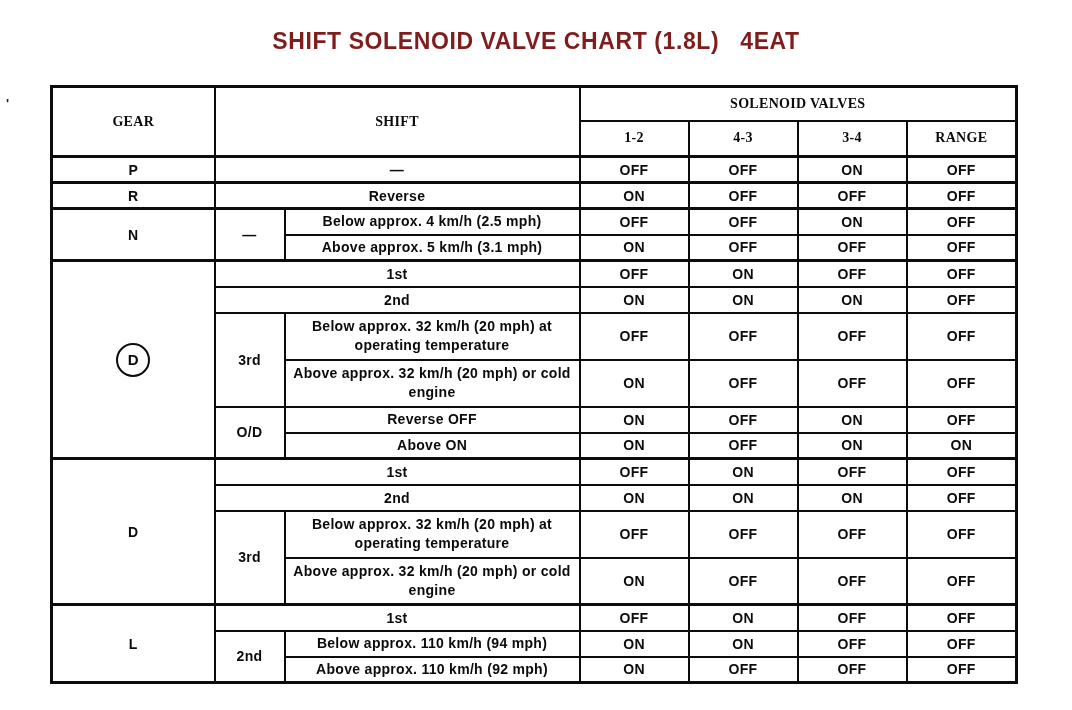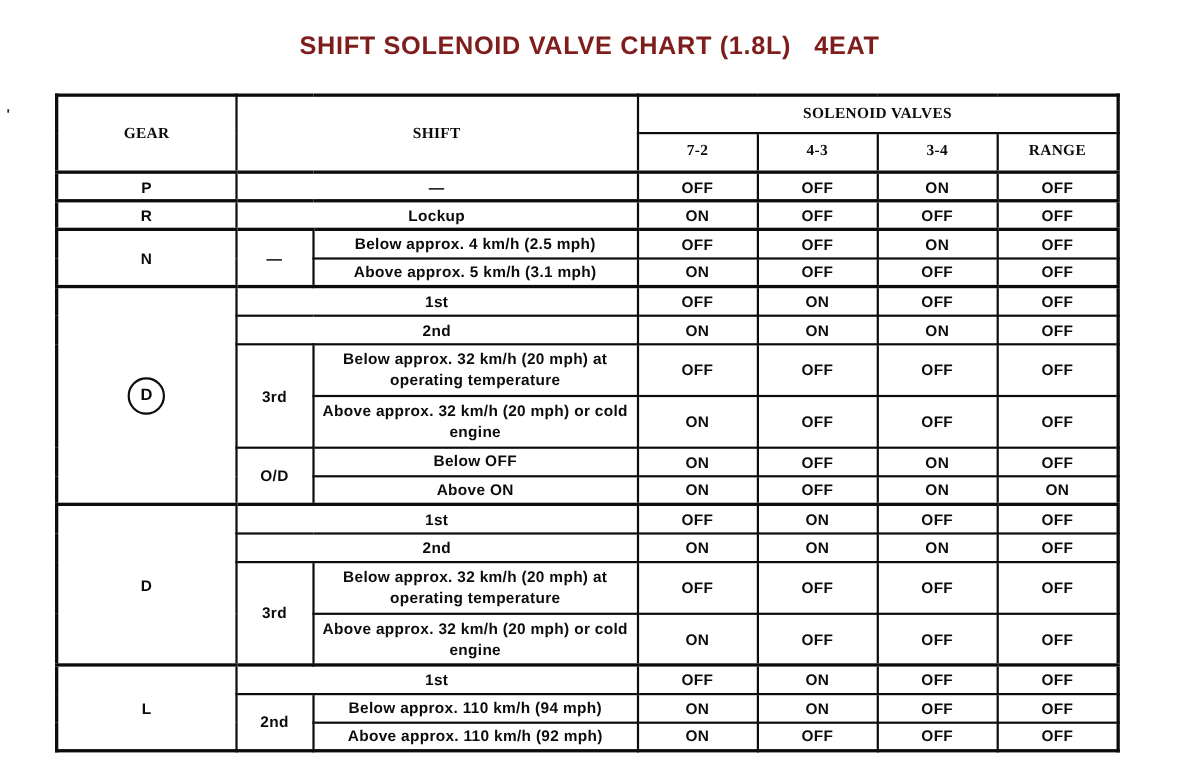--- a/index.html
+++ b/index.html
@@ -103,38 +103,38 @@
       <col style="width:110px">
     </colgroup>
 
     <tbody>
         <tr class="h1">
       <td rowspan="2" class="hdr">GEAR</td>
       <td rowspan="2" colspan="2" class="hdr">SHIFT</td>
       <td colspan="4" class="hdr">SOLENOID VALVES</td>
     </tr>
     <tr class="h2">
-      <td class="hdr">7-2</td>
+      <td class="hdr">1-2</td>
       <td class="hdr">4-3</td>
       <td class="hdr">3-4</td>
       <td class="hdr">RANGE</td>
     </tr>
 
     <tr class="r sec">
       <td class="range-cell">P</td>
       <td colspan="2">—</td>
       <td>OFF</td>
       <td>OFF</td>
       <td>ON</td>
       <td>OFF</td>
     </tr>
 
     <tr class="r sec">
       <td class="range-cell">R</td>
-      <td colspan="2">Lockup</td>
+      <td colspan="2">Reverse</td>
       <td>ON</td>
       <td>OFF</td>
       <td>OFF</td>
       <td>OFF</td>
     </tr>
 
     <tr class="r sec">
       <td rowspan="2" class="range-cell">N</td>
       <td rowspan="2">—</td>
       <td class="cond">Below approx. 4 km/h (2.5 mph)</td>
@@ -178,21 +178,21 @@
     </tr>
     <tr class="rt">
       <td class="cond">Above approx. 32 km/h (20 mph) or cold engine</td>
       <td>ON</td>
       <td>OFF</td>
       <td>OFF</td>
       <td>OFF</td>
     </tr>
     <tr class="r">
       <td rowspan="2">O/D</td>
-      <td class="cond">Below OFF</td>
+      <td class="cond">Reverse OFF</td>
       <td>ON</td>
       <td>OFF</td>
       <td>ON</td>
       <td>OFF</td>
     </tr>
     <tr class="r">
       <td class="cond">Above ON</td>
       <td>ON</td>
       <td>OFF</td>
       <td>ON</td>

